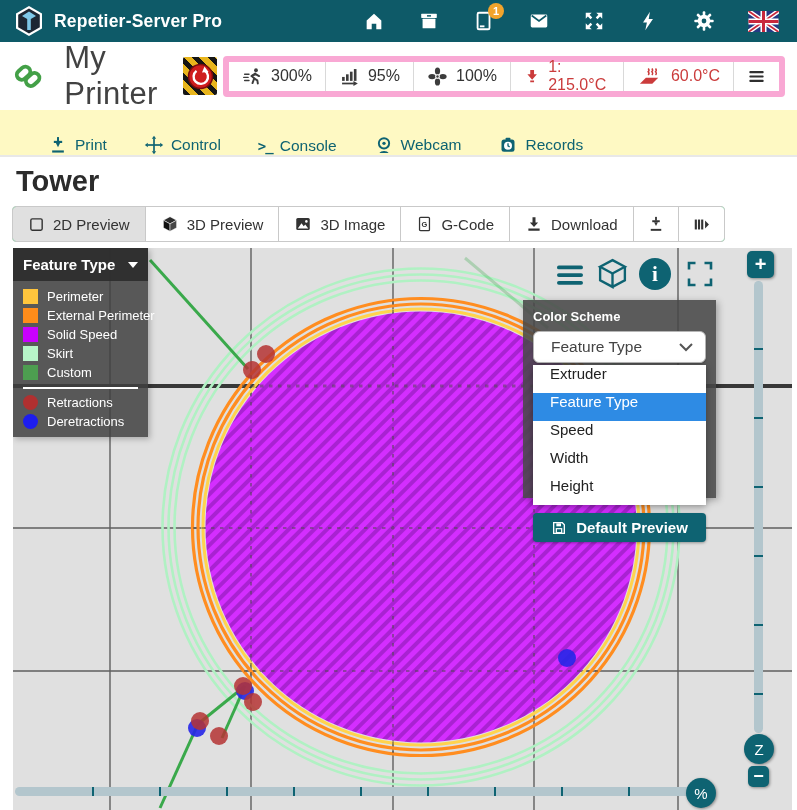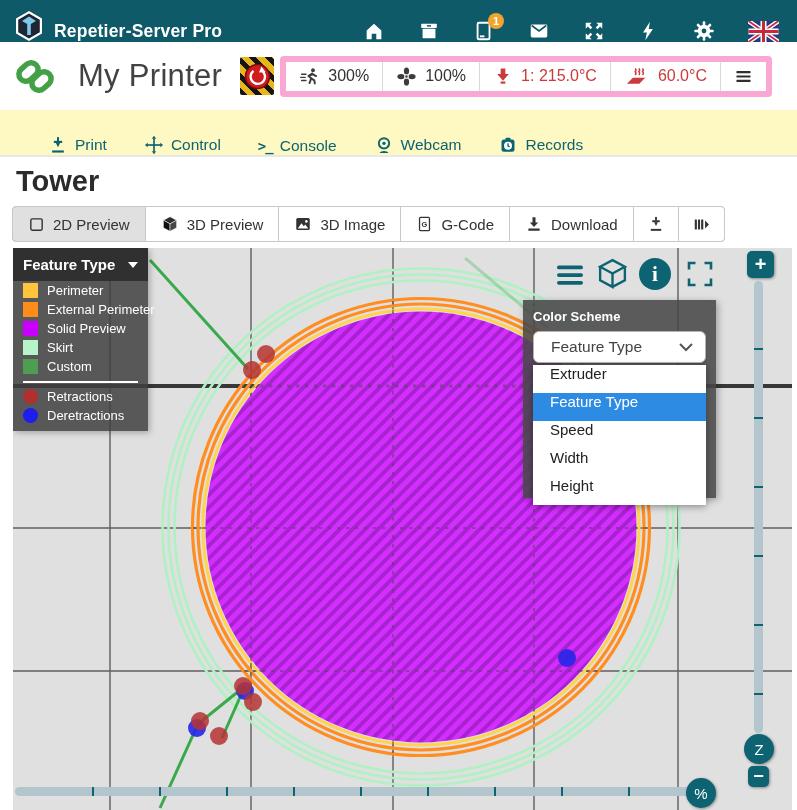--- a/index.html
+++ b/index.html
@@ -1,20 +1,20 @@
 <!DOCTYPE html>
 <html><head>
 <meta charset="utf-8">
 <style>
   * { margin:0; padding:0; box-sizing:border-box; }
   body { font-family:"Liberation Sans", sans-serif; background:#fff; }
   .page { position:relative; width:797px; height:810px; overflow:hidden; background:#fff; }
 
   
-  .nav { height:42px; background:#0e5a68; display:flex; align-items:flex-end; padding:0 14px; }
+  .nav { height:42px; background:#0e5a68; display:flex; align-items:center; padding:0 14px; }
   .nav-title { color:#fff; font-size:17.5px; font-weight:bold; margin-left:10px; letter-spacing:.2px; }
   .nav-icons { margin-left:auto; display:flex; align-items:center; gap:33px; padding-right:4px; }
   .nav-ic { position:relative; width:22px; height:22px; display:flex; align-items:center; justify-content:center; cursor:pointer; }
   .badge { position:absolute; top:-7px; right:-9px; min-width:16px; height:16px; border-radius:8px; background:#f2a42c; color:#fff; font-size:11px; font-weight:bold; display:flex; align-items:center; justify-content:center; padding:0 4px; }
 
   
   .pbar { height:68px; display:flex; align-items:center; padding:0 12px; background:#fff; }
   .pname { font-size:31px; font-weight:500; color:#424242; margin-left:20px; letter-spacing:.3px; }
   .estop { width:34px; height:38px; margin-left:18px; border-radius:2px; flex:none;
            background:repeating-linear-gradient(45deg,#151515 0 5px,#e8b51c 5px 11px);
@@ -38,21 +38,21 @@
   .vbtn:last-child { border-right:none; }
 
   
   .canvas { position:absolute; left:13px; top:248px; width:779px; height:562px; background:#e0e0e0; overflow:hidden; }
   .plot { position:absolute; left:0; top:0; }
 
   
   .legend { position:absolute; left:0; top:0; width:135px; background:rgba(64,64,64,.85); box-shadow:2px 2px 6px rgba(0,0,0,.25); padding-bottom:6px; z-index:3; }
   .legend-h { height:33px; background:rgba(45,45,45,.92); color:#fff; font-size:15px; font-weight:bold; display:flex; align-items:center; justify-content:space-between; padding:0 10px; cursor:pointer; }
   .caret { width:0; height:0; border-left:5px solid transparent; border-right:5px solid transparent; border-top:6px solid #fff; }
-  .lbody { }
+  .lbody { padding-top:6px; }
   .lrow { display:flex; align-items:center; gap:9px; height:19px; padding-left:10px; }
   .sw { width:15px; height:15px; flex:none; }
   .sw.round { border-radius:50%; }
   .lrow span { color:#fff; font-size:13px; white-space:nowrap; }
   .ldiv { height:2px; background:#fff; margin:5px 10px 4px 10px; }
 
   
   .cicon { position:absolute; z-index:3; cursor:pointer; }
 
   
@@ -176,20 +176,31 @@
               <path d="M11.5 11l4.5-1.5 3.5 2"></path>
           </g>
           <g stroke="#3c3c3c" stroke-width="1.6" stroke-linecap="round">
               <path d="M3 9.5h5M2 13h5M3 16.5h5"></path>
             </g>
         </svg>
         <span>300%</span>
       </div>
       <div class="seg">
         <svg width="21" height="21" viewBox="0 0 24 24" fill="#3c3c3c">
+          <rect x="3.5" y="12.5" width="3" height="4.5"></rect>
+            <rect x="8" y="9.5" width="3" height="7.5"></rect>
+            <rect x="12.5" y="6.5" width="3" height="10.5"></rect>
+            <rect x="17" y="3.5" width="3" height="13.5"></rect>
+          <path d="M3.5 20h13.5" stroke="#3c3c3c" stroke-width="2"></path>
+            <polygon points="16.5,17.2 21.5,20 16.5,22.8"></polygon>
+        </svg>
+        <span>95%</span>
+      </div>
+      <div class="seg">
+        <svg width="21" height="21" viewBox="0 0 24 24" fill="#3c3c3c">
           <ellipse cx="12" cy="5.8" rx="3" ry="4.2"></ellipse>
             <ellipse cx="18.2" cy="12" rx="4.2" ry="3"></ellipse>
             <ellipse cx="12" cy="18.2" rx="3" ry="4.2"></ellipse>
             <ellipse cx="5.8" cy="12" rx="4.2" ry="3"></ellipse>
             <circle cx="12" cy="12" r="2.6" fill="#fff"></circle>
             <circle cx="12" cy="12" r="1.4"></circle>
         </svg>
         <span>100%</span>
       </div>
       <div class="seg">
@@ -401,21 +412,21 @@
         <div class="lrow">
             <i class="sw" style="background: rgb(255, 197, 61);"></i>
             <span>Perimeter</span>
           </div>
         <div class="lrow">
             <i class="sw" style="background: rgb(255, 140, 26);"></i>
             <span>External Perimeter</span>
           </div>
         <div class="lrow">
             <i class="sw" style="background: rgb(201, 0, 255);"></i>
-            <span>Solid Preview</span>
+            <span>Solid Speed</span>
           </div>
         <div class="lrow">
             <i class="sw" style="background: rgb(183, 245, 200);"></i>
             <span>Skirt</span>
           </div>
         <div class="lrow">
             <i class="sw" style="background: rgb(77, 158, 80);"></i>
             <span>Custom</span>
           </div>
         <div class="ldiv"></div>
@@ -460,20 +471,28 @@
             <polyline points="1,1 7,7 13,1" fill="none" stroke="#555" stroke-width="2"></polyline>
           </svg>
       </div>
       <div class="clist">
         <div class="copt">Extruder</div>
         <div class="copt selected">Feature Type</div>
         <div class="copt">Speed</div>
         <div class="copt">Width</div>
         <div class="copt">Height</div>
       </div>
+      <div class="cbtn">
+        <svg width="16" height="16" viewBox="0 0 24 24">
+          <path d="M4 4h13l3 3v13H4z" fill="none" stroke="#fff" stroke-width="2"></path>
+            <rect x="8" y="5" width="7" height="4.5" fill="#fff"></rect>
+            <rect x="8" y="13" width="8" height="6" fill="none" stroke="#fff" stroke-width="1.8"></rect>
+        </svg>
+        <span>Default Preview</span>
+      </div>
     </div>
 
     <div class="sqbtn" style="left:734px; top:3px; width:27px; height:27px; font-size:20px;">
         <span>+</span>
       </div>
     <div class="vtrack"></div>
     <div class="cirbtn" style="left:731px; top:486px;">
         <span>Z</span>
       </div>
     <div class="sqbtn" style="left:735px; top:518px; width:21px; height:21px; font-size:18px;">

